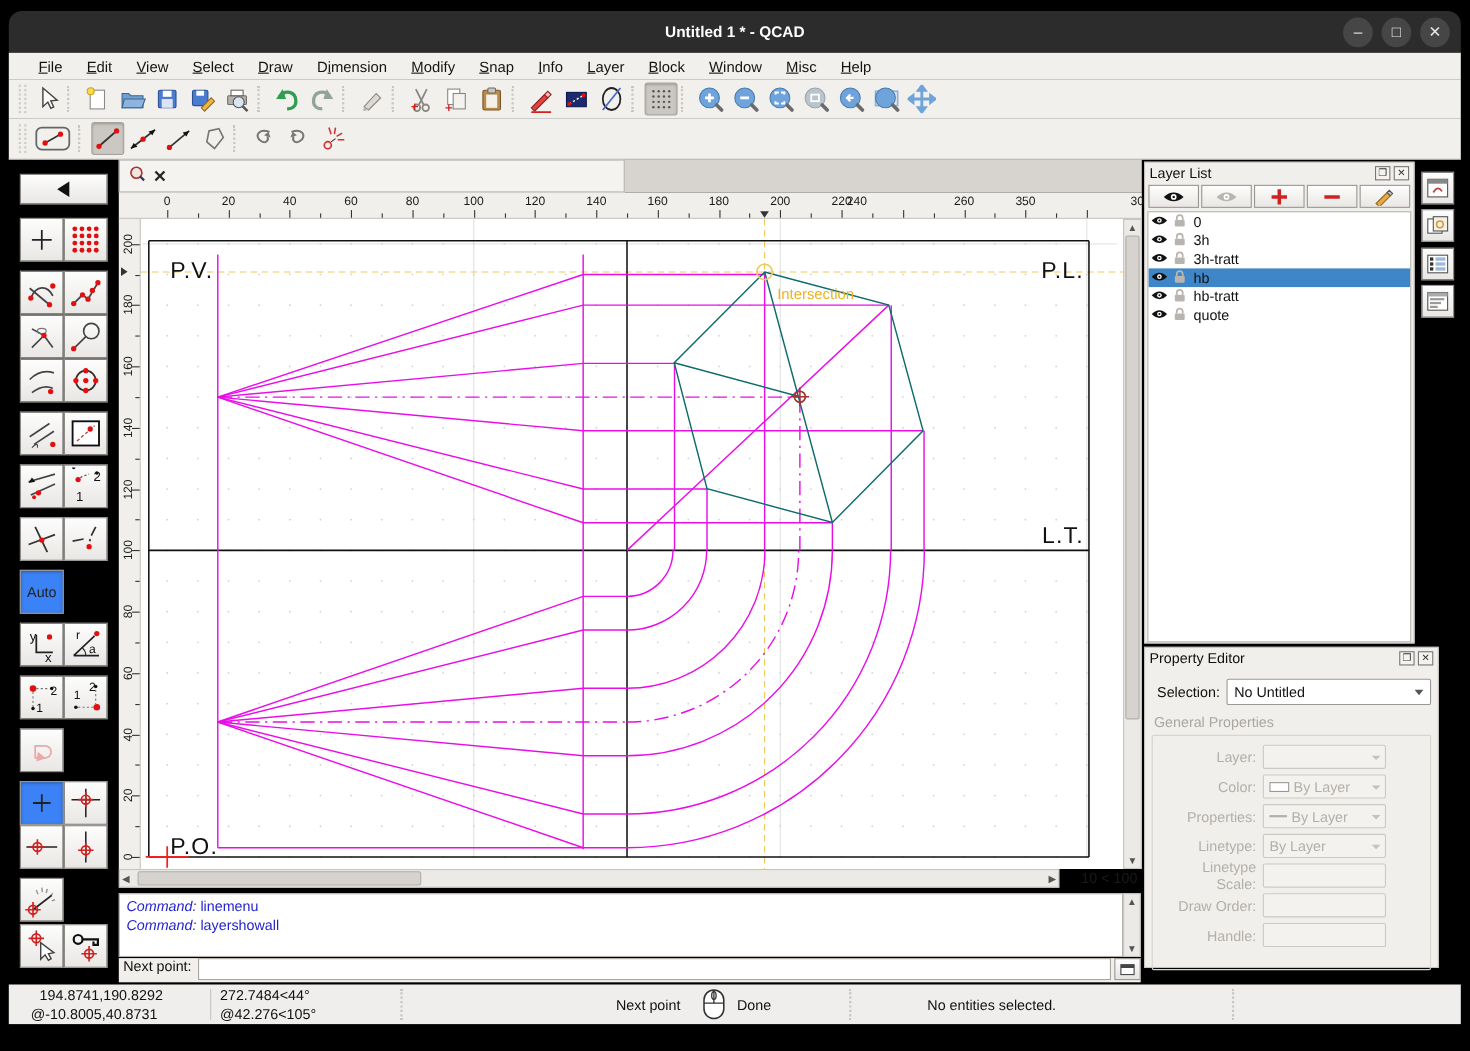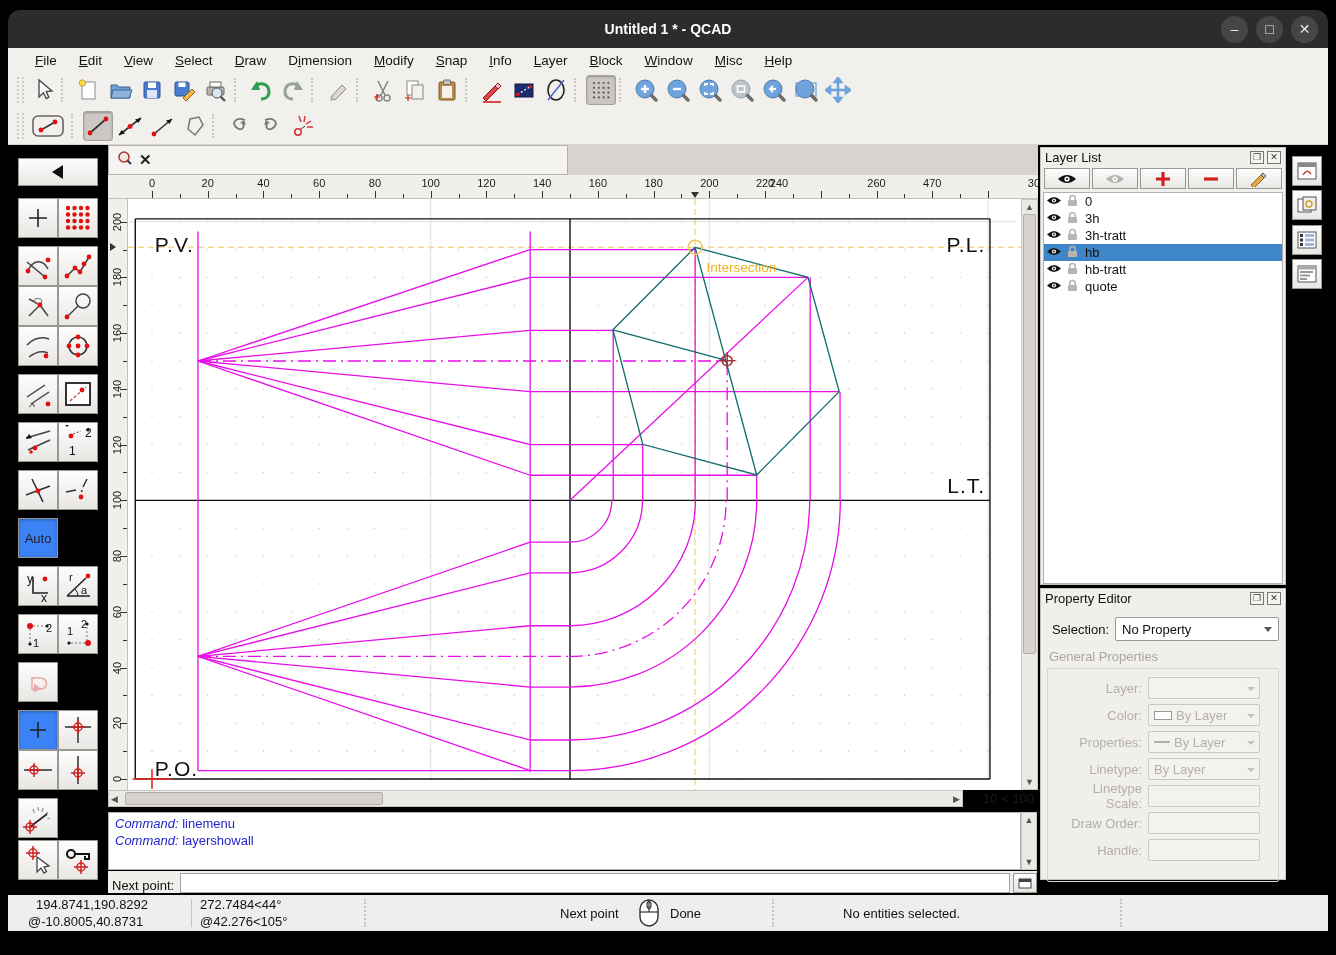--- a/index.html
+++ b/index.html
@@ -43,21 +43,21 @@
   .vscroll{left:1021px;top:199px;width:17px;height:591px;background:#eceae7;border:1px solid #c8c5c0}
   .hscroll{left:108px;top:790px;width:855px;height:17px;background:#eceae7;border:1px solid #c8c5c0}
   .sthumb{position:absolute;background:#d6d3cf;border:1px solid #b0ada8;border-radius:2px}
   .sarrow{position:absolute;font-size:9px;color:#555;text-align:center}
   .zoomlabel{left:968px;top:791px;width:66px;height:16px;font-size:13px;color:#1a1a1a;text-align:right}
   
   .cmd-history{left:108px;top:812px;width:913px;height:58px;background:#fff;border:1px solid #b5b2ad;padding:2px 6px;overflow:hidden}
   .cmd-line{font-size:13px;color:#2424cc;line-height:17px}
   .cmd-line .pfx{font-style:italic}
   .cmd-scroll{left:1021px;top:812px;width:16px;height:58px;background:#eceae7;border:1px solid #c8c5c0}
-  .prompt-row{left:108px;top:871px;width:929px;height:22px;background:#f1efec;display:flex;align-items:flex-end}
+  .prompt-row{left:108px;top:871px;width:929px;height:22px;background:#f1efec;display:flex;align-items:flex-start}
   .prompt-label{font-size:13px;color:#111;padding:0 6px 0 4px;white-space:nowrap}
   .prompt-input{flex:1;height:20px;background:#fff;border:1px solid #a8a5a0;font-size:13px;padding:0 4px;font-family:"Liberation Sans",sans-serif}
   .prompt-btn{width:24px;height:20px;margin-left:3px;background:linear-gradient(#fdfdfd,#e6e4e1);border:1px solid #9a9792;display:flex;align-items:center;justify-content:center}
   
   .panel{background:#f1efec;border:1px solid #c5c2bd}
   .panel-header{height:18px;display:flex;align-items:center;font-size:13px;color:#111;padding:0 4px}
   .panel-header .ph-title{flex:1}
   .ph-btn{width:14px;height:13px;border:1px solid #777;font-size:9px;line-height:11px;text-align:center;color:#333;margin-left:3px;background:#f5f3f0}
   .layer-toolbar{display:flex;padding:2px 2px}
   .lt-btn{flex:1;height:21px;margin:0 1px;background:linear-gradient(#fdfdfd,#e9e7e4);border:1px solid #9a9792;display:flex;align-items:center;justify-content:center}
@@ -705,21 +705,21 @@
     <div class="htick" style="left: 657.074px; height: 7px;"></div>
     <div class="hlabel" style="left: 657.074px;">220</div>
     <div class="htick" style="left: 684.941px; height: 4px;"></div>
     <div class="htick" style="left: 712.808px; height: 7px;"></div>
     <div class="hlabel" style="left: 671px;">240</div>
     <div class="htick" style="left: 740.675px; height: 4px;"></div>
     <div class="htick" style="left: 768.542px; height: 7px;"></div>
     <div class="hlabel" style="left: 768.542px;">260</div>
     <div class="htick" style="left: 796.409px; height: 4px;"></div>
     <div class="htick" style="left: 824.276px; height: 7px;"></div>
-    <div class="hlabel" style="left: 824.276px;">470</div>
+    <div class="hlabel" style="left: 824.276px;">350</div>
     <div class="htick" style="left: 852.143px; height: 4px;"></div>
     <div class="htick" style="left: 880.01px; height: 7px;"></div>
     <div class="hlabel" style="left: 880.01px; margin-left: 32px;">300</div>
   </div>
 <div class="abs vruler" id="vruler">
     <div class="vtick" style="top: 580px; width: 7px;"></div>
     <div class="vlabel" style="left: -8px; top: 574px;">0</div>
     <div class="vtick" style="top: 552.133px; width: 4px;"></div>
     <div class="vtick" style="top: 524.266px; width: 7px;"></div>
     <div class="vlabel" style="left: -8px; top: 518.266px;">20</div>
@@ -1614,31 +1614,31 @@
           </svg></span>
     <span style="margin-left:4px"><svg width="13" height="13">
             <rect x="2" y="6" width="9" height="6" rx="1" fill="#b8b5b0"></rect>
             <path d="M3.8 6 V4.2 a2.7 2.7 0 0 1 5.4 0 V6" fill="none" stroke="#b8b5b0" stroke-width="1.6"></path>
           </svg></span>
     <span class="lname">quote</span>
       </div>
     </div>
 </div>
 
-<div class="abs panel" style="left:1040px;top:588px;width:246px;height:292px">
+<div class="abs panel" style="left:1040px;top:588px;width:268px;height:292px">
   <div class="panel-header">
     <span class="ph-title">Property Editor</span>
     <span class="ph-btn">❐</span>
     <span class="ph-btn">✕</span>
   </div>
   <div class="prop-body">
     <div class="sel-row">
       <span class="sel-label">Selection:</span>
       <span class="combo">
-        <span>No Property</span>
+        <span>No Untitled</span>
         <span class="arrow"></span>
       </span>
     </div>
     <div class="gen-title">General Properties</div>
     <div class="group-box" id="propRows">
         <div class="prop-row">
           <span class="prop-label">Layer:</span>
           <span class="prop-ctl">
             <span></span>
             <span class="arrow"></span>

